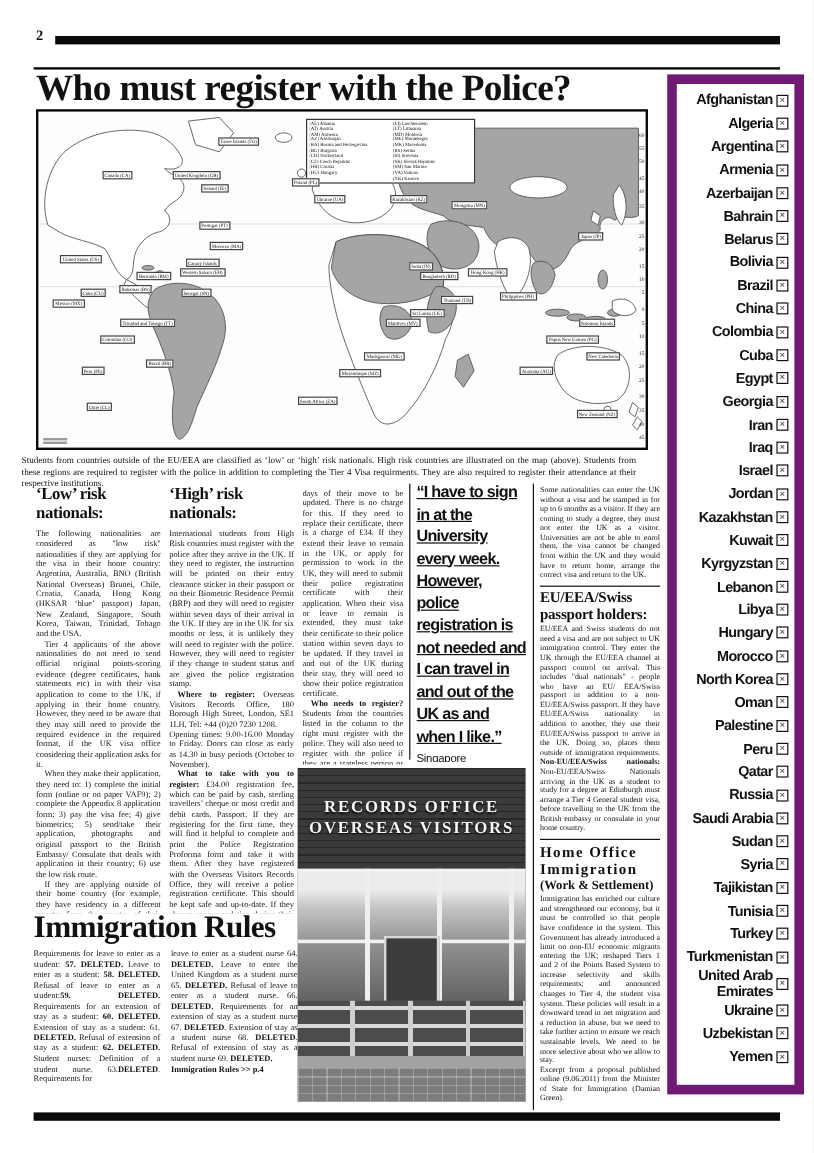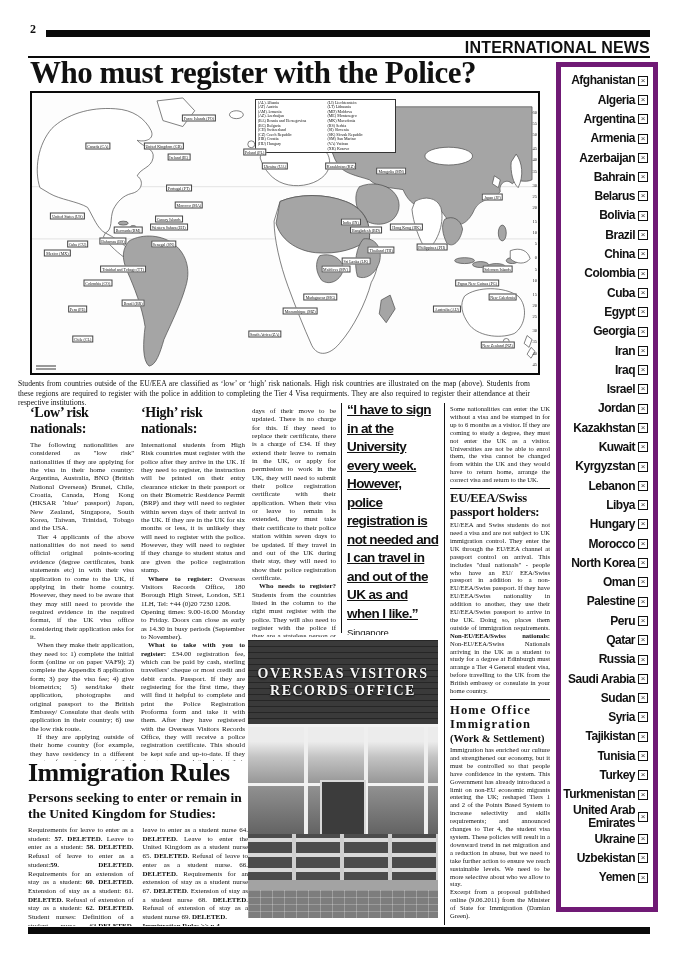--- a/index.html
+++ b/index.html
@@ -80,41 +80,40 @@
   
   .rules{position:absolute;left:28px;top:758px;width:220px;height:168px;overflow:hidden;}
   .rules h2{margin:0;font-size:26px;letter-spacing:-.5px;line-height:29px;}
   .rules h3{margin:3px 0 0 0;font-size:13.5px;line-height:16px;}
   .rcols{display:flex;gap:9px;margin-top:4px;}
   .rcol{width:106px;}
   .rcol p{margin:0;font-size:7px;line-height:8.7px;text-align:justify;}
   
   .botbar{position:absolute;left:28px;right:28px;top:927px;height:7px;background:#0a0a0a;}
   
-  .sidebar{position:absolute;left:556px;top:62px;width:102px;height:850px;border:5px solid #701a75;
+  .sidebar{position:absolute;left:556px;top:62px;width:114px;height:850px;border:8px solid #701a75;
            box-sizing:border-box;overflow:hidden;padding:4px 0;background:#fff;}
   .country{display:flex;justify-content:flex-end;align-items:center;gap:3px;min-height:19.3px;
            padding-right:5px;}
   .cname{font-family:"Liberation Sans",sans-serif;font-weight:bold;font-size:12px;
          letter-spacing:-.5px;text-align:right;line-height:12.5px;}
   .cbox{flex:0 0 auto;width:8px;height:8px;border:1px solid #111;font-family:"Liberation Sans",sans-serif;
         font-size:8px;line-height:7px;text-align:center;color:#333;}
   
   .lw{fill:#ffffff;stroke:#4a4a4a;stroke-width:.7;}
   .lg{fill:#a5a5a5;stroke:#4a4a4a;stroke-width:.7;}
   .grid{stroke:#c9c9c9;stroke-width:.5;}
 </style>
 </head>
 <body>
 
 <div class="sheet">
 
   <div class="pnum">2</div>
   <div class="topbar"></div>
-  <div class="section">INTERNATIONAL NEWS</div>
   <div class="thinrule"></div>
   <h1 class="headline">Who must register with the Police?</h1>
 
   <div class="map">
     <svg viewBox="0 0 510 284" preserveAspectRatio="none">
       <line class="grid" x1="0" y1="95" x2="510" y2="95"></line>
       <line class="grid" x1="0" y1="148" x2="510" y2="148"></line>
 
       <path class="lg" d="M298,14 L504,14 L504,88 C496,92 490,86 484,92 C478,86 470,92 472,100 C464,110 452,106 446,118 C440,132 430,138 420,130 C414,122 408,110 396,114 C386,117 378,108 374,98 C362,96 348,96 340,88 C328,84 314,82 308,72 C300,60 296,34 298,14 Z"></path>
       <ellipse class="lw" cx="420" cy="64" rx="24" ry="9"></ellipse>
@@ -267,21 +266,21 @@
         <p class="ind"><span>When they make their application, they need to: 1) complete the initial form (online or on paper VAF9); 2) complete the Appendix 8 application form; 3) pay the visa fee; 4) give biometrics; 5) send/take their application, photographs and original passport to the British Embassy/ Consulate that deals with application in their country; 6) use the low risk route.</span></p>
         <p class="ind"><span>If they are applying outside of their home country (for example, they have residency in a different country from the country of their nationality), they will need to provide all the evidence as required with their application and they would not benefit from the ‘low risk’ concessions.</span></p>
       </div>
   </section>
 
   <section class="col c2">
     <h2>‘High’ risk nationals:</h2>
     <div>
         <p><span>International students from High Risk countries must register with the police after they arrive in the UK. If they need to register, the instruction will be printed on their entry clearance sticker in their passport or on their Biometric Residence Permit (BRP) and they will need to register within seven days of their arrival in the UK. If they are in the UK for six months or less, it is unlikely they will need to register with the police. However, they will need to register if they change to student status and are given the police registration stamp.</span></p>
         <p class="ind"><span class="b">Where to register:</span><span> Overseas Visitors Records Office, 180 Borough High Street, London, SE1 1LH, Tel: +44 (0)20 7230 1208.</span></p>
-        <p><span>Opening times:  9.00-16.00 Monday to Friday. Doors can close as early as 14.30 in busy periods (September to November).</span></p>
+        <p><span>Opening times:  9.00-16.00 Monday to Friday. Doors can close as early as 14.30 in busy periods (October to November).</span></p>
         <p class="ind"><span class="b">What to take with you to register:</span><span> £34.00 registration fee, which can be paid by cash, sterling travellers’ cheque or most credit and debit cards. Passport. If they are registering for the first time, they will find it helpful to complete and print the Police Registration Proforma form and take it with them. After they have registered with the Overseas Visitors Records Office, they will receive a police registration certificate. This should be kept safe and up-to-date. If they change accommodation during their stay in the UK, they must take their certificate to any police station within seven</span></p>
       </div>
   </section>
 
   <section class="col c3">
     <div>
         <p><span>days of their move to be updated. There is no charge for this. If they need to replace their certificate, there is a charge of £34. If they extend their leave to remain in the UK, or apply for permission to work in the UK, they will need to submit their police registration certificate with their application. When their visa or leave to remain is extended, they must take their certificate to their police station within seven days to be updated. If they travel in and out of the UK during their stay, they will need to show their police registration certificate.</span></p>
         <p class="ind"><span class="b">Who needs to register?</span><span> Students from the countries listed in the column to the right must register with the police. They will also need to register with the police if they are a stateless person or a person travelling on a non-national travel document rather than a passport.</span></p>
       </div>
   </section>
@@ -307,40 +306,39 @@
     <h3 class="ho">Home Office Immigration</h3>
     <div class="hos">(Work &amp; Settlement)</div>
     <div>
         <p><span>Immigration has enriched our culture and strengthened our economy, but it must be controlled so that people have confidence in the system. This Government has already introduced a limit on non-EU economic migrants entering the UK; reshaped Tiers 1 and 2 of the Points Based System to increase selectivity and skills requirements; and announced changes to Tier 4, the student visa system. These policies will result in a downward trend in net migration and a reduction in abuse, but we need to take further action to ensure we reach sustainable levels. We need to be more selective about who we allow to stay.</span></p>
         <p><span>Excerpt from a proposal published online (9.06.2011) from the Minister of State for Immigration (Damian Green).</span></p>
       </div>
   </section>
 
   <figure class="photo">
     <div class="ph-brick">
+      <div class="ph-sign">RECORDS OFFICE</div>
       <div class="ph-sign">OVERSEAS VISITORS</div>
-      <div class="ph-sign">RECORDS OFFICE</div>
     </div>
     <div class="ph-win">
       <div class="mull"></div>
       <div class="bar" style="top:0"></div>
       <div class="bar" style="top:54%"></div>
       <div class="ph-door"></div>
     </div>
     <div class="ph-rail">
       <div class="rails"></div>
       <div class="posts"></div>
     </div>
     <div class="ph-pave"></div>
     <div class="ph-wall"></div>
   </figure>
 
   <section class="rules">
     <h2>Immigration Rules</h2>
-    <h3>Persons seeking to enter or remain in the United Kingdom for Studies:</h3>
     <div class="rcols">
       <div class="rcol">
           <p><span>Requirements for leave to enter as a student: </span><span class="b">57. DELETED.</span><span> Leave to enter as a student: </span><span class="b">58. DELETED.</span><span> Refusal of leave to enter as a student:</span><span class="b">59. DELETED.</span><span> Requirements for an extension of stay as a student: </span><span class="b">60. DELETED.</span><span> Extension of stay as a student: 61. </span><span class="b">DELETED.</span><span> Refusal of extension of stay as a student: </span><span class="b">62. DELETED.</span><span> Student nurses: Definition of a student nurse. 63.</span><span class="b">DELETED</span><span>. Requirements for</span></p>
         </div>
       <div class="rcol">
           <p><span>leave to enter as a student nurse 64. </span><span class="b">DELETED.</span><span> Leave to enter the United Kingdom as a student nurse 65. </span><span class="b">DELETED.</span><span> Refusal of leave to enter as a student nurse. 66. </span><span class="b">DELETED.</span><span> Requirements for an extension of stay as a student nurse 67. </span><span class="b">DELETED</span><span>. Extension of stay as a student nurse 68. </span><span class="b">DELETED</span><span>. Refusal of extension of stay as a student nurse 69. </span><span class="b">DELETED.</span></p>
           <p><span class="b">Immigration Rules &gt;&gt; p.4</span></p>
         </div>
     </div>
   </section>

